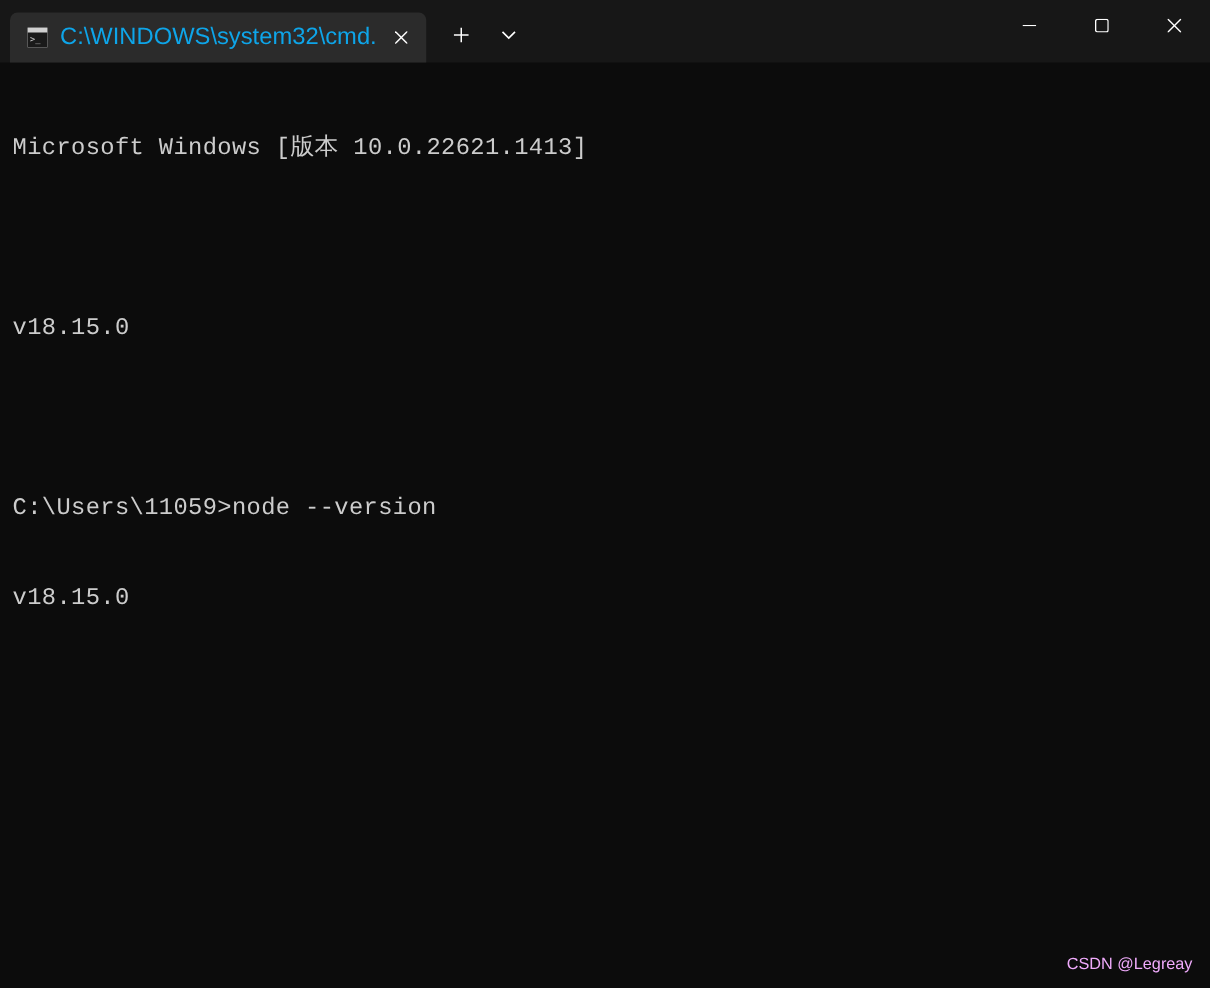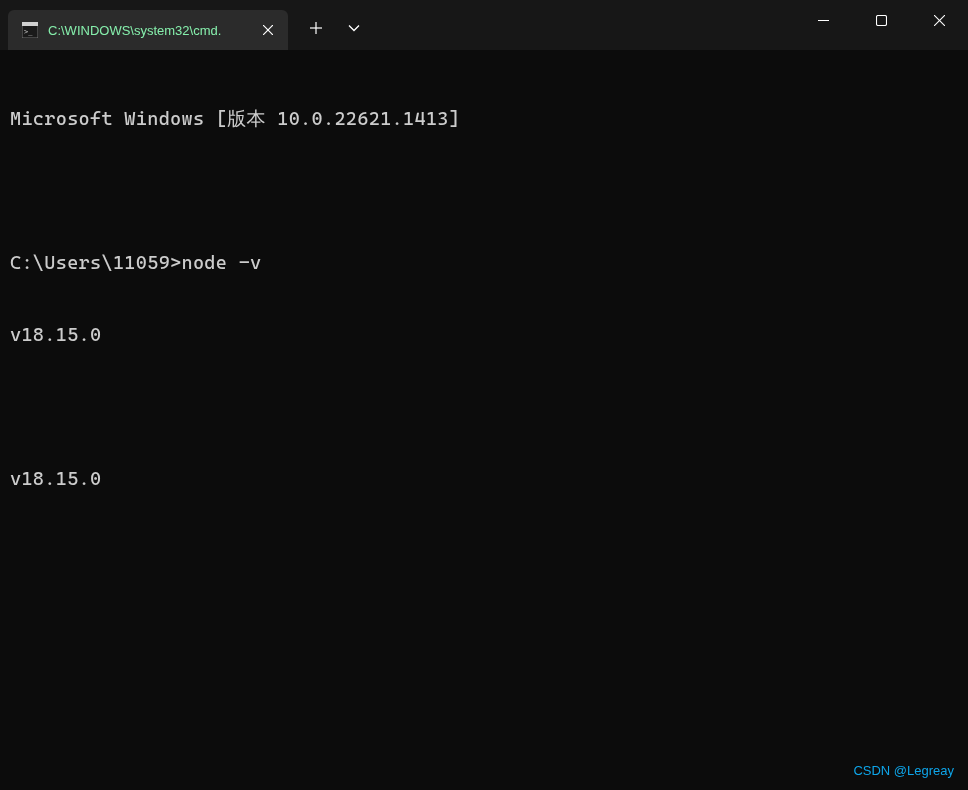--- a/index.html
+++ b/index.html
@@ -44,22 +44,22 @@
       height: 16px;
       display: flex;
       align-items: center;
       justify-content: center;
     }
     .tab-icon svg {
       width: 16px;
       height: 16px;
     }
     .tab-title {
-      color: #86efac;
-      font-size: 13px;
+      color: #0ea5e9;
+      font-size: 19px;
       font-family: 'Segoe UI', sans-serif;
       flex: 1;
       white-space: nowrap;
       overflow: hidden;
     }
     .tab-close {
       width: 20px;
       height: 20px;
       display: flex;
       align-items: center;
@@ -103,26 +103,27 @@
       padding: 8px 10px;
       color: #cccccc;
       font-size: 19px;
       line-height: 24px;
       font-family: 'Cascadia Mono', 'Consolas', 'Courier New', monospace;
       white-space: pre;
       letter-spacing: 0.3px;
     }
     .terminal-line {
       min-height: 24px;
+      font-family: Liberation Mono, monospace;
     }
     .watermark {
       position: absolute;
       bottom: 12px;
       right: 14px;
-      color: #0ea5e9;
+      color: #f0abfc;
       font-size: 13px;
       font-family: 'Segoe UI', Arial, sans-serif;
     }
   </style>
 </head>
 <body>
 
 <div class="titlebar">
   <div class="tabs-area">
     <div class="tab">
@@ -171,20 +172,20 @@
         <line x1="0" y1="0" x2="11" y2="11" stroke="#ffffff" stroke-width="1.1"></line>
         <line x1="11" y1="0" x2="0" y2="11" stroke="#ffffff" stroke-width="1.1"></line>
       </svg>
     </div>
   </div>
 </div>
 
 <div class="terminal-body">
   <div class="terminal-line">Microsoft Windows [版本 10.0.22621.1413]</div>
   <div class="terminal-line"></div>
-  <div class="terminal-line">C:\Users\11059&gt;node -v</div>
   <div class="terminal-line">v18.15.0</div>
   <div class="terminal-line"></div>
+  <div class="terminal-line">C:\Users\11059&gt;node --version</div>
   <div class="terminal-line">v18.15.0</div>
   <div class="terminal-line"></div>
 </div>
 
 <div class="watermark">CSDN @Legreay</div>
 
 </body></html>

